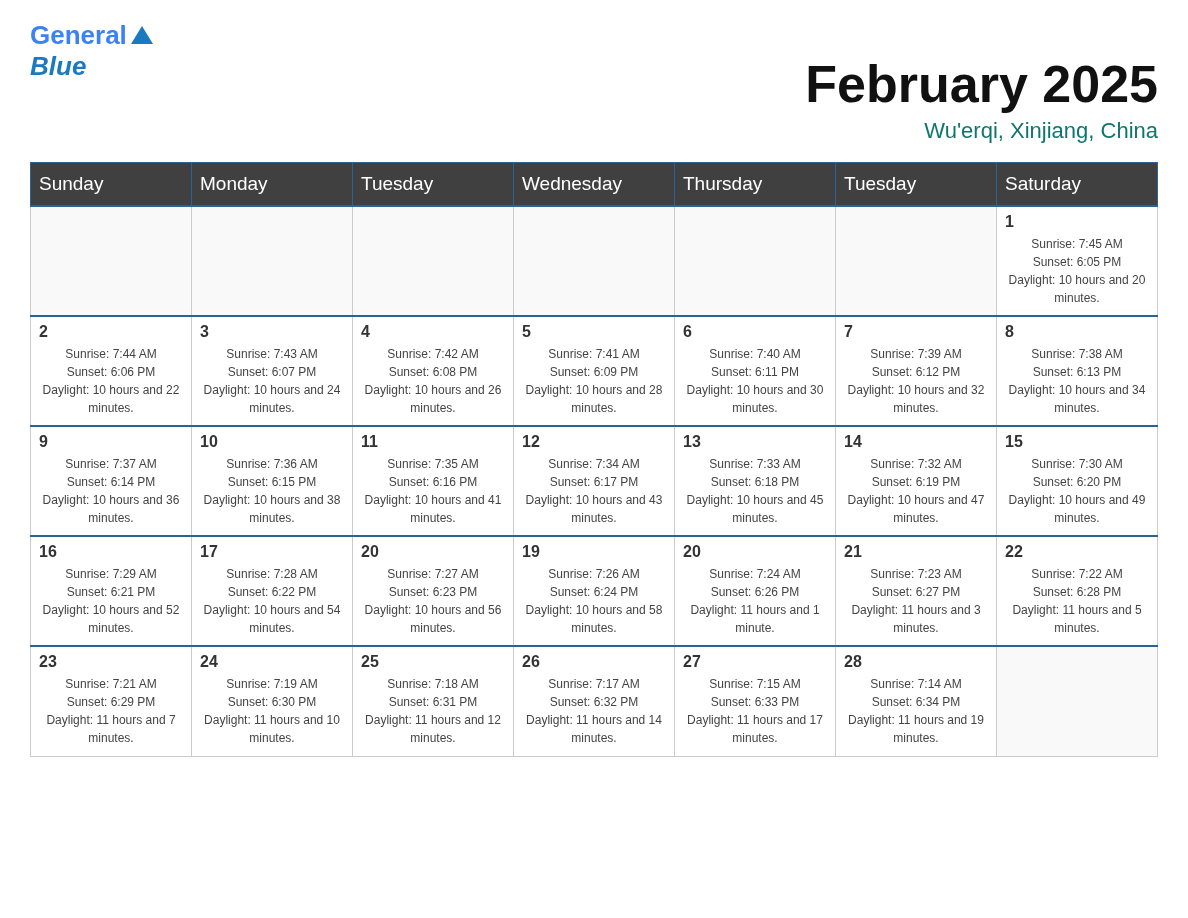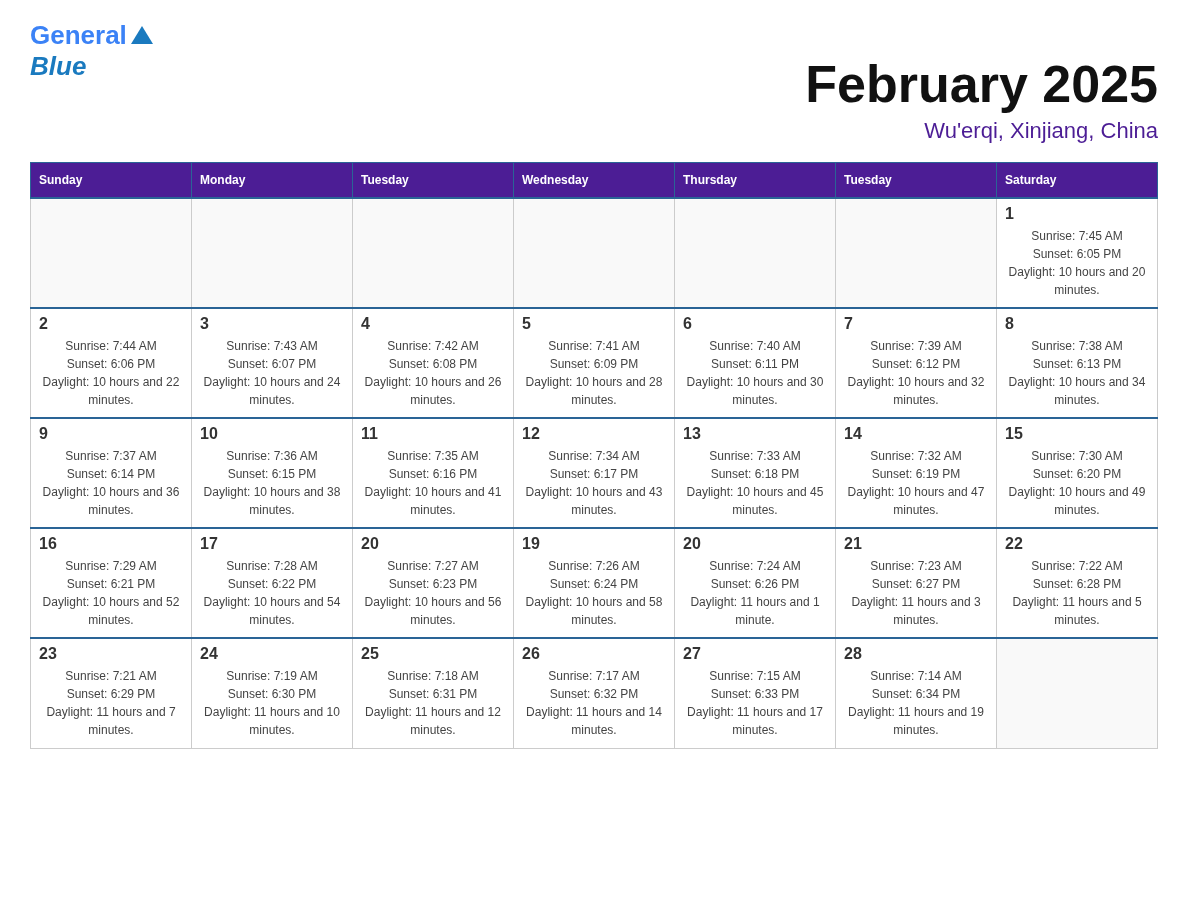--- a/index.html
+++ b/index.html
@@ -48,33 +48,33 @@
       text-align: right;
       margin-top: 34px;
     }
     .month-title {
       font-size: 52px;
       font-weight: bold;
       color: #111;
     }
     .location-title {
       font-size: 22px;
-      color: #4c1d95;
+      color: #0f766e;
       margin-top: 4px;
       text-align: right;
     }
     .calendar-table {
       width: 100%;
       border-collapse: collapse;
     }
     .calendar-table th {
-      background-color: #4c1d95;
+      background-color: #404040;
       color: #fff;
-      font-size: 12px;
-      font-weight: bold;
+      font-size: 19px;
+      font-weight: normal;
       padding: 10px 8px;
       text-align: left;
       border: 1px solid #2a6496;
     }
     .calendar-table td {
       border: 1px solid #ccc;
       vertical-align: top;
       padding: 6px 8px;
       width: 14.28%;
       min-height: 110px;

